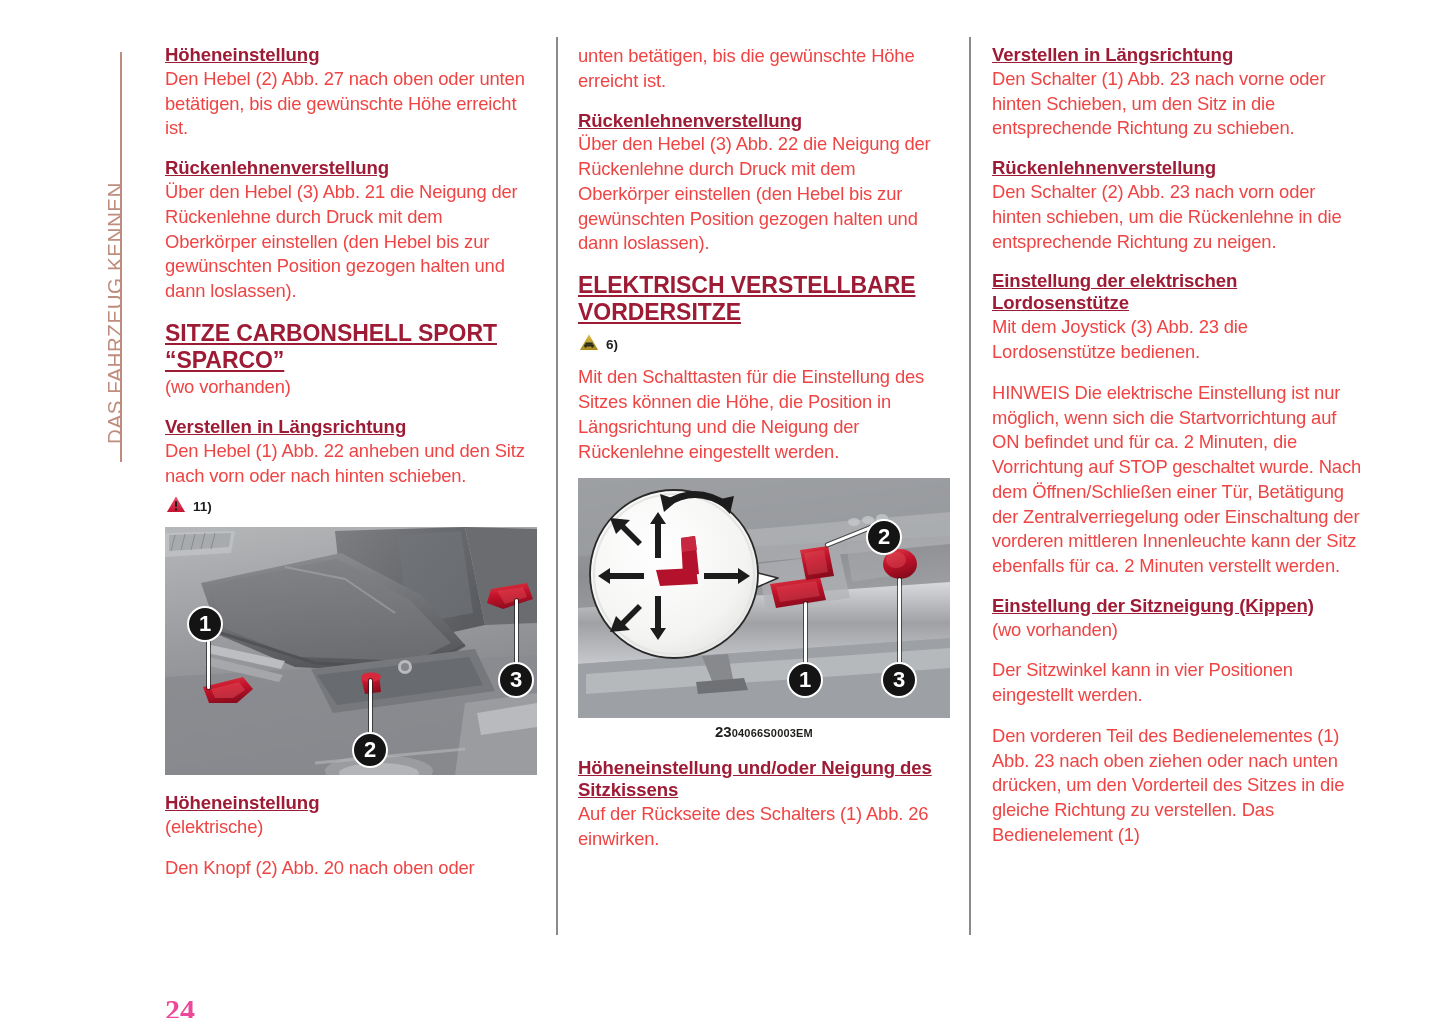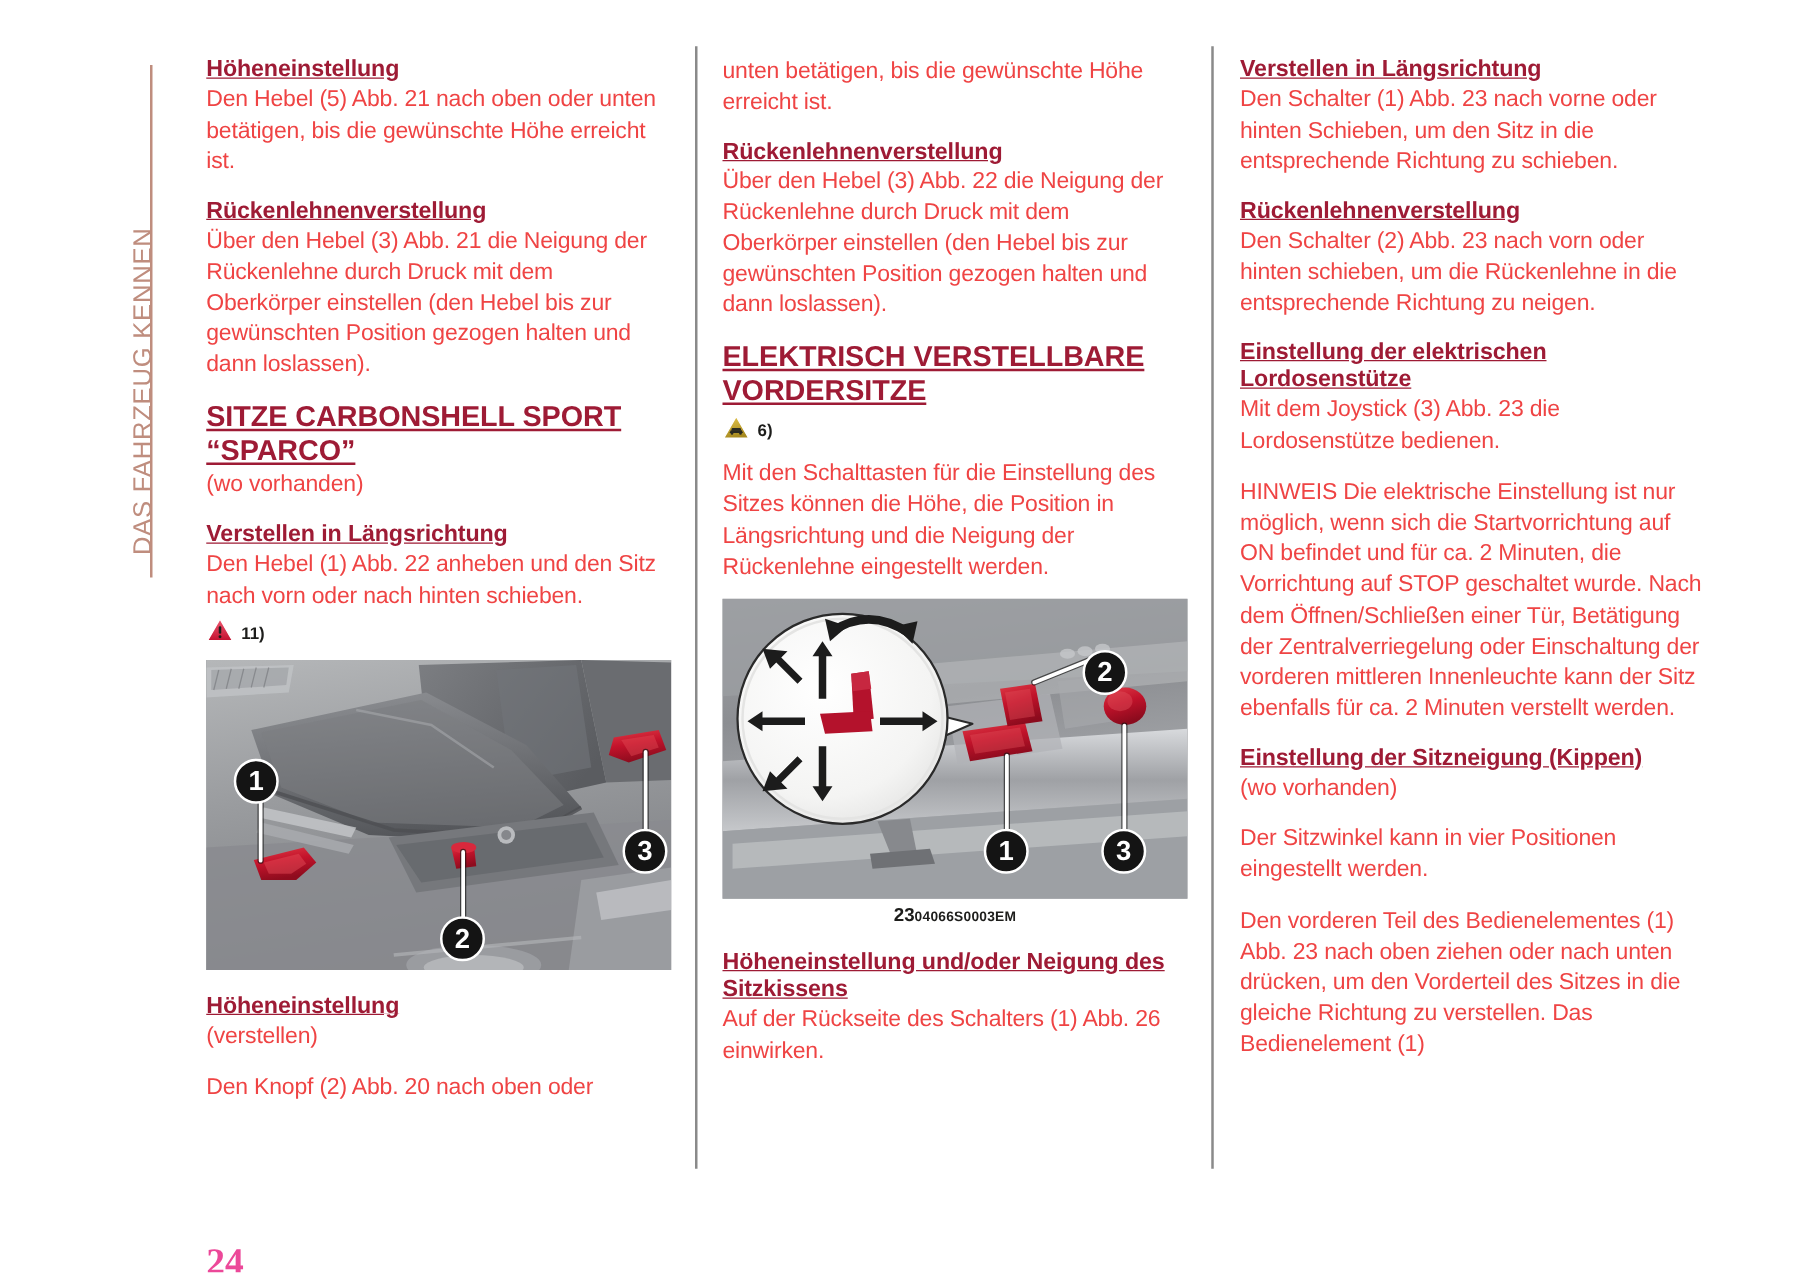--- a/index.html
+++ b/index.html
@@ -161,21 +161,21 @@
     <div id="side-tab-label">DAS FAHRZEUG KENNEN</div>
     <div id="side-tab-rule"></div>
   </div>
 
   <div class="col-divider" id="divider-1"></div>
   <div class="col-divider" id="divider-2"></div>
 
   <div class="column" id="col-1">
 
     <h2 class="sec-head">Höheneinstellung</h2>
-    <p class="body">Den Hebel (5) Abb. 21 nach oben oder unten betätigen, bis die gewünschte Höhe erreicht ist.</p>
+    <p class="body">Den Hebel (2) Abb. 27 nach oben oder unten betätigen, bis die gewünschte Höhe erreicht ist.</p>
 
     <h2 class="sec-head">Rückenlehnenverstellung</h2>
     <p class="body">Über den Hebel (3) Abb. 21 die Neigung der Rückenlehne durch Druck mit dem Oberkörper einstellen (den Hebel bis zur gewünschten Position gezogen halten und dann loslassen).</p>
 
     <h2 class="sec-head caps">SITZE CARBONSHELL SPORT “SPARCO”</h2>
     <p class="body">(wo vorhanden)</p>
 
     <h2 class="sec-head">Verstellen in Längsrichtung</h2>
     <p class="body tight">Den Hebel (1) Abb. 22 anheben und den Sitz nach vorn oder nach hinten schieben.</p>
 
@@ -283,21 +283,21 @@
 
         <div class="leader" style="left:350px; top:72px; width:3px; height:72px;"></div>
         <div class="callout" style="left:333px; top:135px;">3</div>
       </div>
 
     </div>
 
     <div class="gap-md"></div>
 
     <h2 class="sec-head">Höheneinstellung</h2>
-    <p class="body">(verstellen)</p>
+    <p class="body">(elektrische)</p>
     <p class="body">Den Knopf (2) Abb. 20 nach oben oder</p>
   </div>
 
   <div class="column" id="col-2">
 
     <p class="body">unten betätigen, bis die gewünschte Höhe erreicht ist.</p>
 
     <h2 class="sec-head">Rückenlehnenverstellung</h2>
     <p class="body">Über den Hebel (3) Abb. 22 die Neigung der Rückenlehne durch Druck mit dem Oberkörper einstellen (den Hebel bis zur gewünschten Position gezogen halten und dann loslassen).</p>
 

